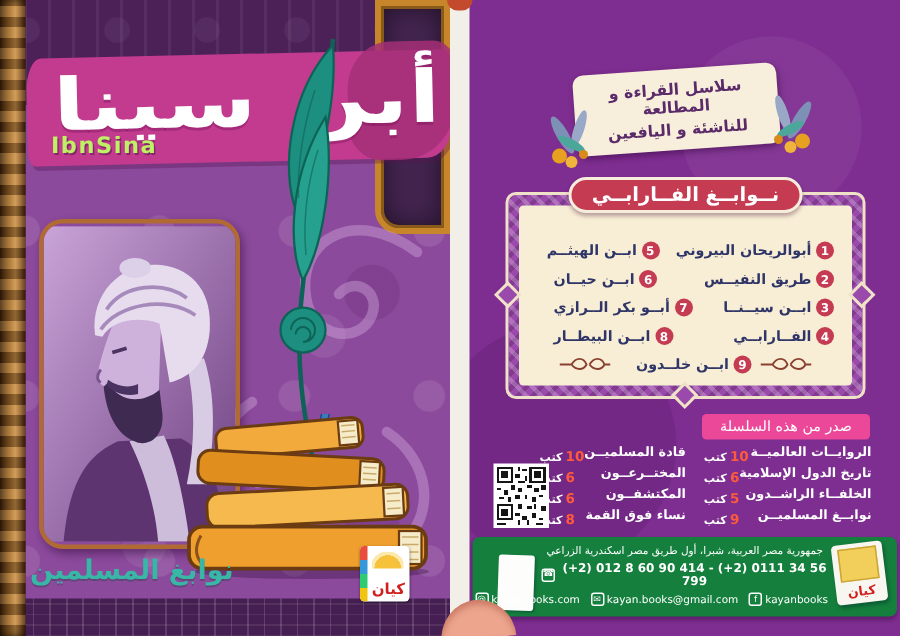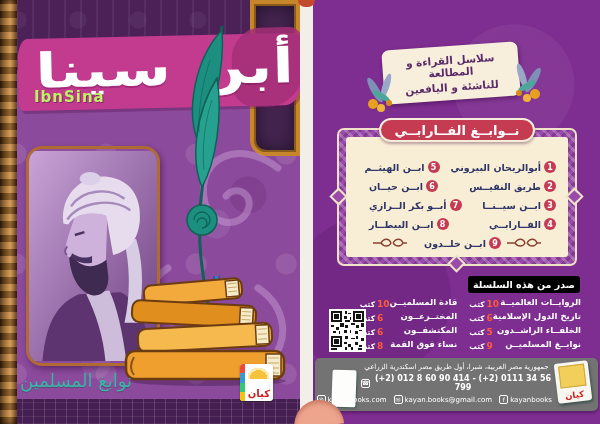--- a/index.html
+++ b/index.html
@@ -38,21 +38,21 @@
     font-size:48px; line-height:76px; transform:scaleX(1.3); transform-origin:right center;
     text-shadow: 0 2px 0 rgba(120,20,90,.4); white-space:nowrap; }
   .title-en { position:absolute; left:34px; top:88px; z-index:4; color:#bef264; font-weight:800;
     font-size:15px; letter-spacing:1px; text-shadow:1px 1px 0 rgba(70,20,70,.5); }
   .portrait { position:absolute; left:26px; top:146px; width:134px; height:220px; z-index:3;
     border-radius:16px; border:3px solid #b06a33; overflow:hidden;
     box-shadow: 2px 3px 6px rgba(40,5,50,.45); }
   .swirls { position:absolute; left:128px; top:118px; z-index:2; opacity:.55; }
   .feather { position:absolute; left:158px; top:20px; z-index:4; }
   .books { position:absolute; left:124px; top:276px; z-index:5; }
-  .front-label { position:absolute; left:20px; top:370px; z-index:6; color:#38b7a7; font-weight:normal;
+  .front-label { position:absolute; left:20px; top:370px; z-index:6; color:#38b7a7; font-weight:bold;
     font-size:18px; direction:rtl; text-shadow:0 1px 0 rgba(30,60,60,.35); }
   .bottom-band { position:absolute; left:0; top:399px; width:300px; height:25px; background:#461f52; z-index:4;
     background-image: repeating-linear-gradient(90deg, rgba(255,255,255,.14) 0 1px, transparent 1px 11px),
       repeating-linear-gradient(0deg, rgba(255,255,255,.08) 0 1px, transparent 1px 7px); }
   .kayan-front { position:absolute; left:240px; top:364px; width:33px; height:37px; z-index:6;
     background:#fff; border-radius:3px; box-shadow:0 1px 2px rgba(0,0,0,.4); overflow:hidden; }
   .kayan-front .strip { position:absolute; left:0; top:0; bottom:0; width:5px;
     background:linear-gradient(#e74c3c 0 25%, #3498db 25% 50%, #2ecc71 50% 75%, #f1c40f 75%); }
   .kayan-front .sun { position:absolute; left:8px; top:4px; width:21px; height:11px;
     background:radial-gradient(circle at 50% 100%, #f6c23c 0 58%, #fce9b0 59% 75%, transparent 76%); }
@@ -88,31 +88,31 @@
     border:2px solid #f6eddc; border-radius:13px; color:#fff; font-weight:bold; font-size:13px;
     display:flex; align-items:center; justify-content:center; direction:rtl; z-index:5;
     box-shadow:0 2px 3px rgba(60,0,40,.35); }
   .list-rows { position:absolute; left:12px; right:12px; top:22px; }
   .lrow { display:flex; direction:rtl; justify-content:space-between; align-items:center; height:16px; margin-bottom:3px; }
   .lrow-last { display:flex; direction:rtl; justify-content:center; gap:6px; align-items:center; height:16px; margin-top:2px; }
   .litem { display:flex; direction:rtl; align-items:center; gap:3px; white-space:nowrap; }
   .lname { color:#2f3566; font-weight:bold; font-size:9.5px;margin-left:11px; }
   .lnum { width:12px; height:12px; border-radius:50%; background:#c43b52; color:#fff; font-size:8px;
     font-weight:bold; display:flex; align-items:center; justify-content:center; flex:0 0 12px; }
-  .series-banner { position:absolute; left:155px; top:276px; width:112px; height:17px; background:#000000;
-    border-radius:3px; color:#fff; font-weight:bold; font-size:9.5px; display:flex; align-items:center;
+  .series-banner { position:absolute; left:155px; top:276px; width:112px; height:17px; background:#ec4899;
+    border-radius:3px; color:#fff; font-weight:normal; font-size:9.5px; display:flex; align-items:center;
     justify-content:center; direction:rtl; z-index:2; }
   .series-grid { position:absolute; left:50px; top:296px; width:218px; display:flex; direction:rtl; gap:12px; z-index:2; }
   .scol { flex:1; }
   .srow { display:flex; direction:rtl; justify-content:space-between; align-items:center; height:11px; margin-bottom:3px; white-space:nowrap; }
   .sname { color:#fff; font-weight:bold; font-size:8.5px; }
   .scount { color:#ff5a3c; font-weight:bold; font-size:9px; }
   .sunit { color:#fff; font-weight:bold; font-size:7.5px; margin-right:2px; }
   .qr { position:absolute; left:16px; top:309px; width:37px; height:43px; background:#fff; padding:2px; z-index:3; }
-  .contact-bar { position:absolute; left:2px; top:358px; width:283px; height:53px; background:#737373;
+  .contact-bar { position:absolute; left:2px; top:358px; width:283px; height:53px; background:#15803d;
     border-radius:5px; z-index:2; box-shadow:0 2px 3px rgba(30,0,40,.35); }
   .white-book { position:absolute; left:17px; top:12px; width:24px; height:37px; background:#fdfdfb;
     border-radius:2px; transform:rotate(2deg); box-shadow:1px 1px 2px rgba(0,60,50,.5); }
   .contact-text { position:absolute; left:46px; right:46px; top:5px; text-align:center; color:#fff; }
   .c-line1 { font-size:7px; direction:rtl; margin-bottom:3px; white-space:nowrap; }
   .c-line2 { font-size:8px; font-weight:bold; display:flex; justify-content:flex-start; gap:4px; align-items:center; margin-bottom:3px; }
   .c-line3 { font-size:7px; display:flex; justify-content:flex-end; gap:7px; align-items:center; }
   .c-group { display:flex; align-items:center; gap:2px; }
   .cic { display:inline-flex; width:9px; height:9px; border:1px solid #fff; border-radius:2px;
     align-items:center; justify-content:center; font-size:6px; line-height:1; }

